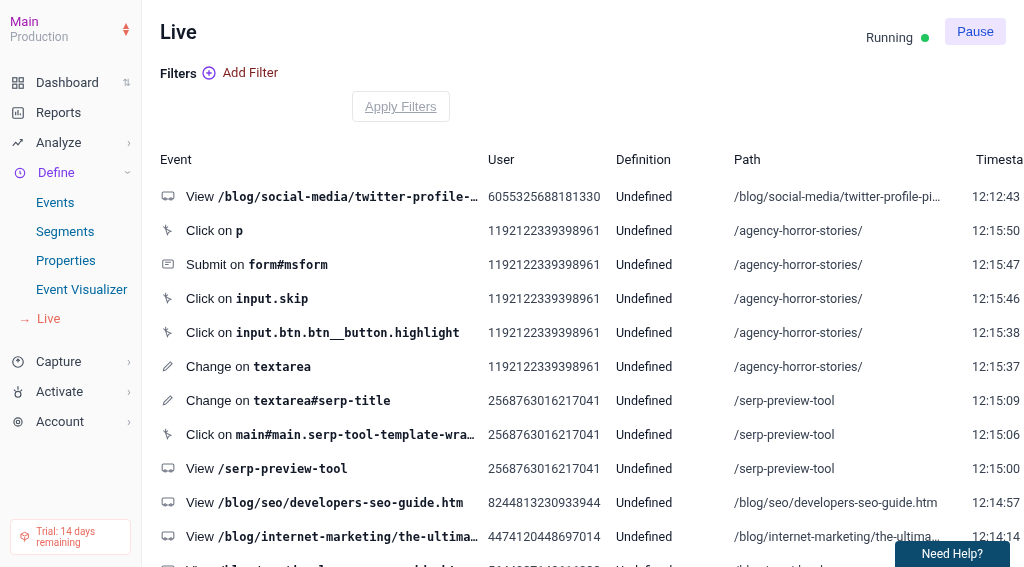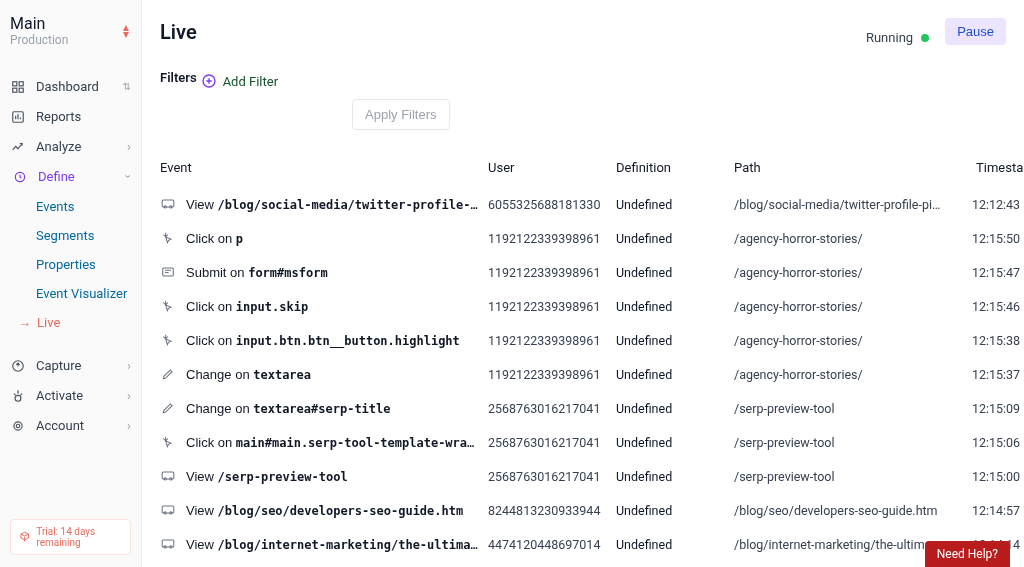--- a/index.html
+++ b/index.html
@@ -1,21 +1,21 @@
 <!DOCTYPE html>
 <html><head>
 <meta charset="utf-8">
 <style>
 * { box-sizing: border-box; margin: 0; padding: 0; }
 body { font-family: -apple-system, BlinkMacSystemFont, "Segoe UI", Roboto, Helvetica, Arial, sans-serif; font-size: 13px; color: #1f2937; background: #fff; }
 .app { display: flex; width: 1024px; height: 567px; overflow: hidden; }
 .sidebar { width: 142px; background: #fafafa; border-right: 1px solid #eee; display: flex; flex-direction: column; position: relative; }
 .ws-picker { padding: 14px 12px 14px 10px; display: flex; align-items: center; justify-content: space-between; }
 .ws-picker .ws-text { line-height: 1.2; }
-.ws-picker .ws-name { font-size: 16px; color: #0f172a; }
+.ws-picker .ws-name { font-size: 13px; color: #a21caf; }
 .ws-picker .ws-env { font-size: 12px; color: #9ca3af; }
 .ws-chevrons { color: #e86a5d; font-size: 12px; display: flex; flex-direction: column; line-height: 7px; }
 .nav { padding-top: 10px; }
 .nav-item { display: flex; align-items: center; padding: 7px 10px 7px 10px; color: #374151; cursor: pointer; font-size: 13px; }
 .nav-item .nicon { width: 16px; height: 16px; display: inline-flex; align-items: center; justify-content: center; margin-right: 10px; color: #4b5563; }
 .nav-item .nlabel { flex: 1; }
 .nav-item .chev { color: #9ca3af; }
 .nav-item.active { color: #7c3aed; padding-left: 12px; }
 .nav-item.active .nicon { color: #7c3aed; }
 .subnav { padding-left: 36px; }
@@ -29,41 +29,41 @@
 .main { flex: 1; display: flex; flex-direction: column; min-width: 0; }
 .topbar { display: flex; align-items: center; justify-content: space-between; padding: 18px 18px 14px 18px; }
 .topbar h1 { font-size: 20px; font-weight: 600; color: #111827; }
 .status-wrap { display: flex; align-items: center; gap: 16px; }
 .status { display: flex; align-items: center; gap: 8px; font-size: 13px; color: #374151; margin-top: 12px; }
 .status-dot { width: 8px; height: 8px; border-radius: 50%; background: #22c55e; display: inline-block; }
 .pause-btn { background: #ede4ff; color: #1d4ed8; border: none; border-radius: 4px; padding: 6px 12px; font-size: 13px; cursor: pointer; }
 
 .filters-row { display: flex; align-items: center; gap: 4px; padding: 6px 18px 12px 18px; font-size: 13px; }
 .filters-label { font-weight: 600; color: #111827; }
-.add-filter { display: flex; align-items: center; gap: 6px; color: #14532d; cursor: pointer; margin-top: 8px; }
+.add-filter { display: flex; align-items: flex-start; gap: 6px; color: #7f1d1d; cursor: pointer; }
 .apply-row { padding: 0 18px 16px 210px; margin-top: -2px; }
-.apply-btn { background: #fff; border: 1px solid #e5e7eb; color: #9ca3af; border-radius: 4px; padding: 7px 12px; font-size: 13px; cursor: default; }
+.apply-btn { background: #fff; border: 1px solid #e5e7eb; color: #9ca3af; border-radius: 4px; padding: 7px 12px; font-size: 13px; cursor: default; text-decoration: underline; }
 .divider { height: 1px; background: #eee; margin-left: 0; }
 
 .table { display: flex; flex-direction: column; min-width: 0; padding: 0 18px; }
 .thead, .trow { display: grid; grid-template-columns: 320px 120px 110px 210px 90px; gap: 8px; align-items: center; }
 .thead { padding: 14px 0 12px 0; color: #111827; font-size: 13px; }
 .thead .th { font-weight: 400; }
 .thead .th.ts { text-align: right; }
 .trow { padding: 9px 0; font-size: 12.5px; border-top: 0; }
 .trow .ev { display: flex; align-items: center; gap: 10px; min-width: 0; }
 .trow .ev .evicon { width: 16px; height: 16px; display: inline-flex; align-items: center; justify-content: center; color: #6b7280; flex-shrink: 0; }
 .trow .ev .evtext { white-space: nowrap; overflow: hidden; text-overflow: ellipsis; font-family: ui-monospace, SFMono-Regular, Menlo, monospace; font-size: 12px; color: #111827; }
 .trow .ev .evtext .verb { font-family: -apple-system, BlinkMacSystemFont, sans-serif; font-size: 13px; }
 .trow .user { color: #374151; font-size: 12.5px; }
 .trow .def { color: #0f172a; font-size: 12.5px; }
 .trow .path { color: #374151; font-size: 12.5px; white-space: nowrap; overflow: hidden; text-overflow: ellipsis; }
 .trow .ts { color: #374151; font-size: 12.5px; text-align: right; }
 
-.need-help { position: fixed; bottom: 0; right: 14px; background: #b91c1c; color: #fff; font-size: 12px; padding: 6px 12px; border-radius: 4px 4px 0 0; cursor: pointer; }
+.need-help { position: fixed; bottom: 0; right: 14px; background: #0c4a6e; color: #fff; font-size: 12px; padding: 6px 27px; border-radius: 4px 4px 0 0; cursor: pointer; }
 
 svg { display: block; }
 </style>
 </head>
 <body>
 
 <div class="app">
   <aside class="sidebar">
     <div class="ws-picker">
       <div class="ws-text">

